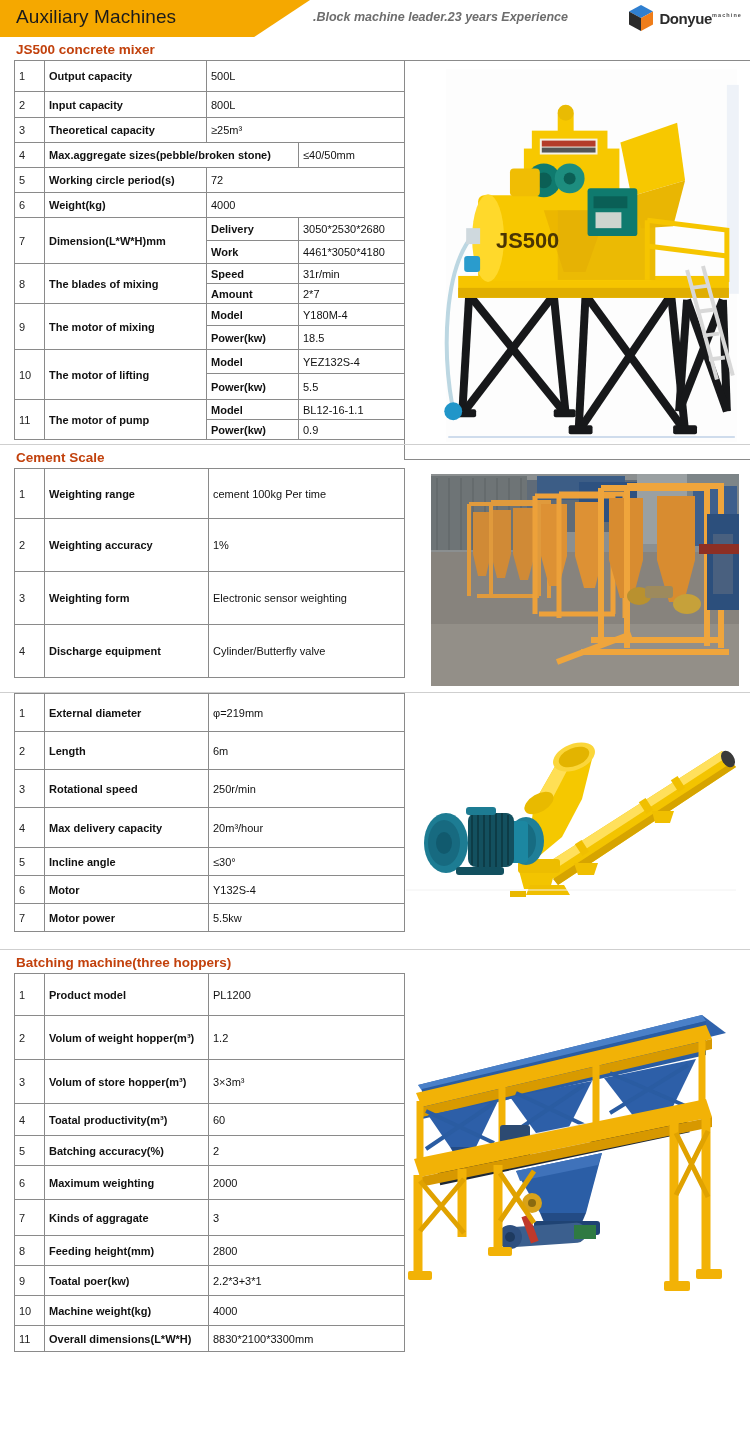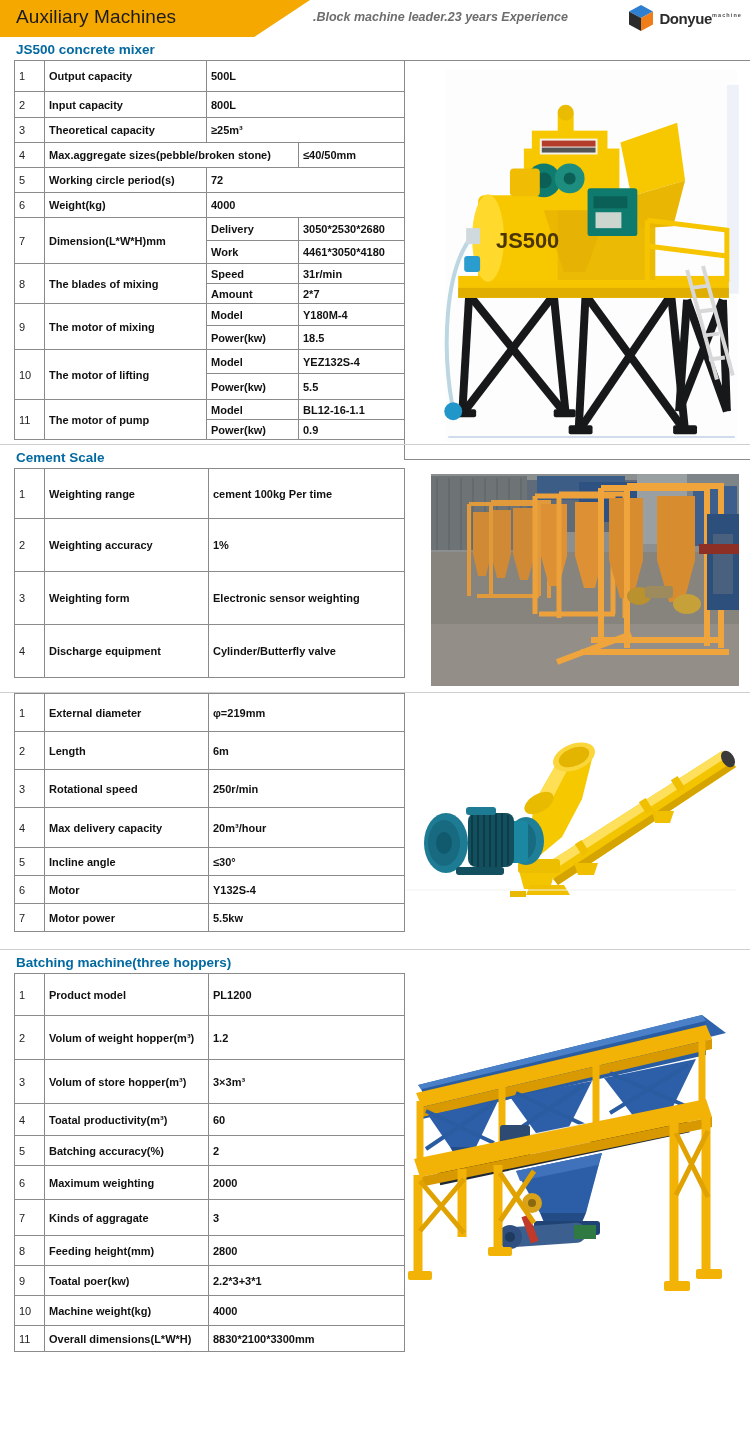--- a/index.html
+++ b/index.html
@@ -34,21 +34,21 @@
   .logo-words { display:flex; flex-direction:row; line-height:1; }
   .logo-name {
     font-size:15px; font-weight:bold; color:#2b2b2b;
     letter-spacing:-0.4px;
   }
   .logo-sub { font-size:5.5px; font-weight:bold; color:#4a4a4a; letter-spacing:1.1px; margin-top:2px; }
 
   
   .section { position:relative; }
   .section-title {
-    color:#0369a1; font-weight:bold; font-size:13.5px;
+    color:#c2410c; font-weight:bold; font-size:13.5px;
     padding:5px 0 3px 16px;
   }
   .hr-line { height:1px; background:#cfcfcf; margin:0; }
 
   .section-body { position:relative; display:flex; align-items:flex-start; }
 
   
   table.spec {
     border-collapse:collapse;
     table-layout:fixed;
@@ -58,21 +58,21 @@
   table.spec td {
     border:1px solid #8a8a8a;
     padding:2px 4px;
     vertical-align:middle;
     overflow:hidden;
     white-space:nowrap;
     background:#fff;
   }
   td.idx { text-align:left; padding-left:6px; font-size:11px; color:#222; }
   td.lbl { font-weight:bold; font-size:11px; }
-  td.val { font-weight:bold; }
+  td.val { font-weight:normal; }
   td.sub { font-weight:bold; }
 
   
   .img-cell { border:1px solid #8a8a8a; background:#fff; position:relative; overflow:hidden; }
   .img-plain { position:relative; overflow:hidden; background:#fff; }
 
   
   .illu { width:100%; height:100%; display:block; }
 </style>
 </head>

